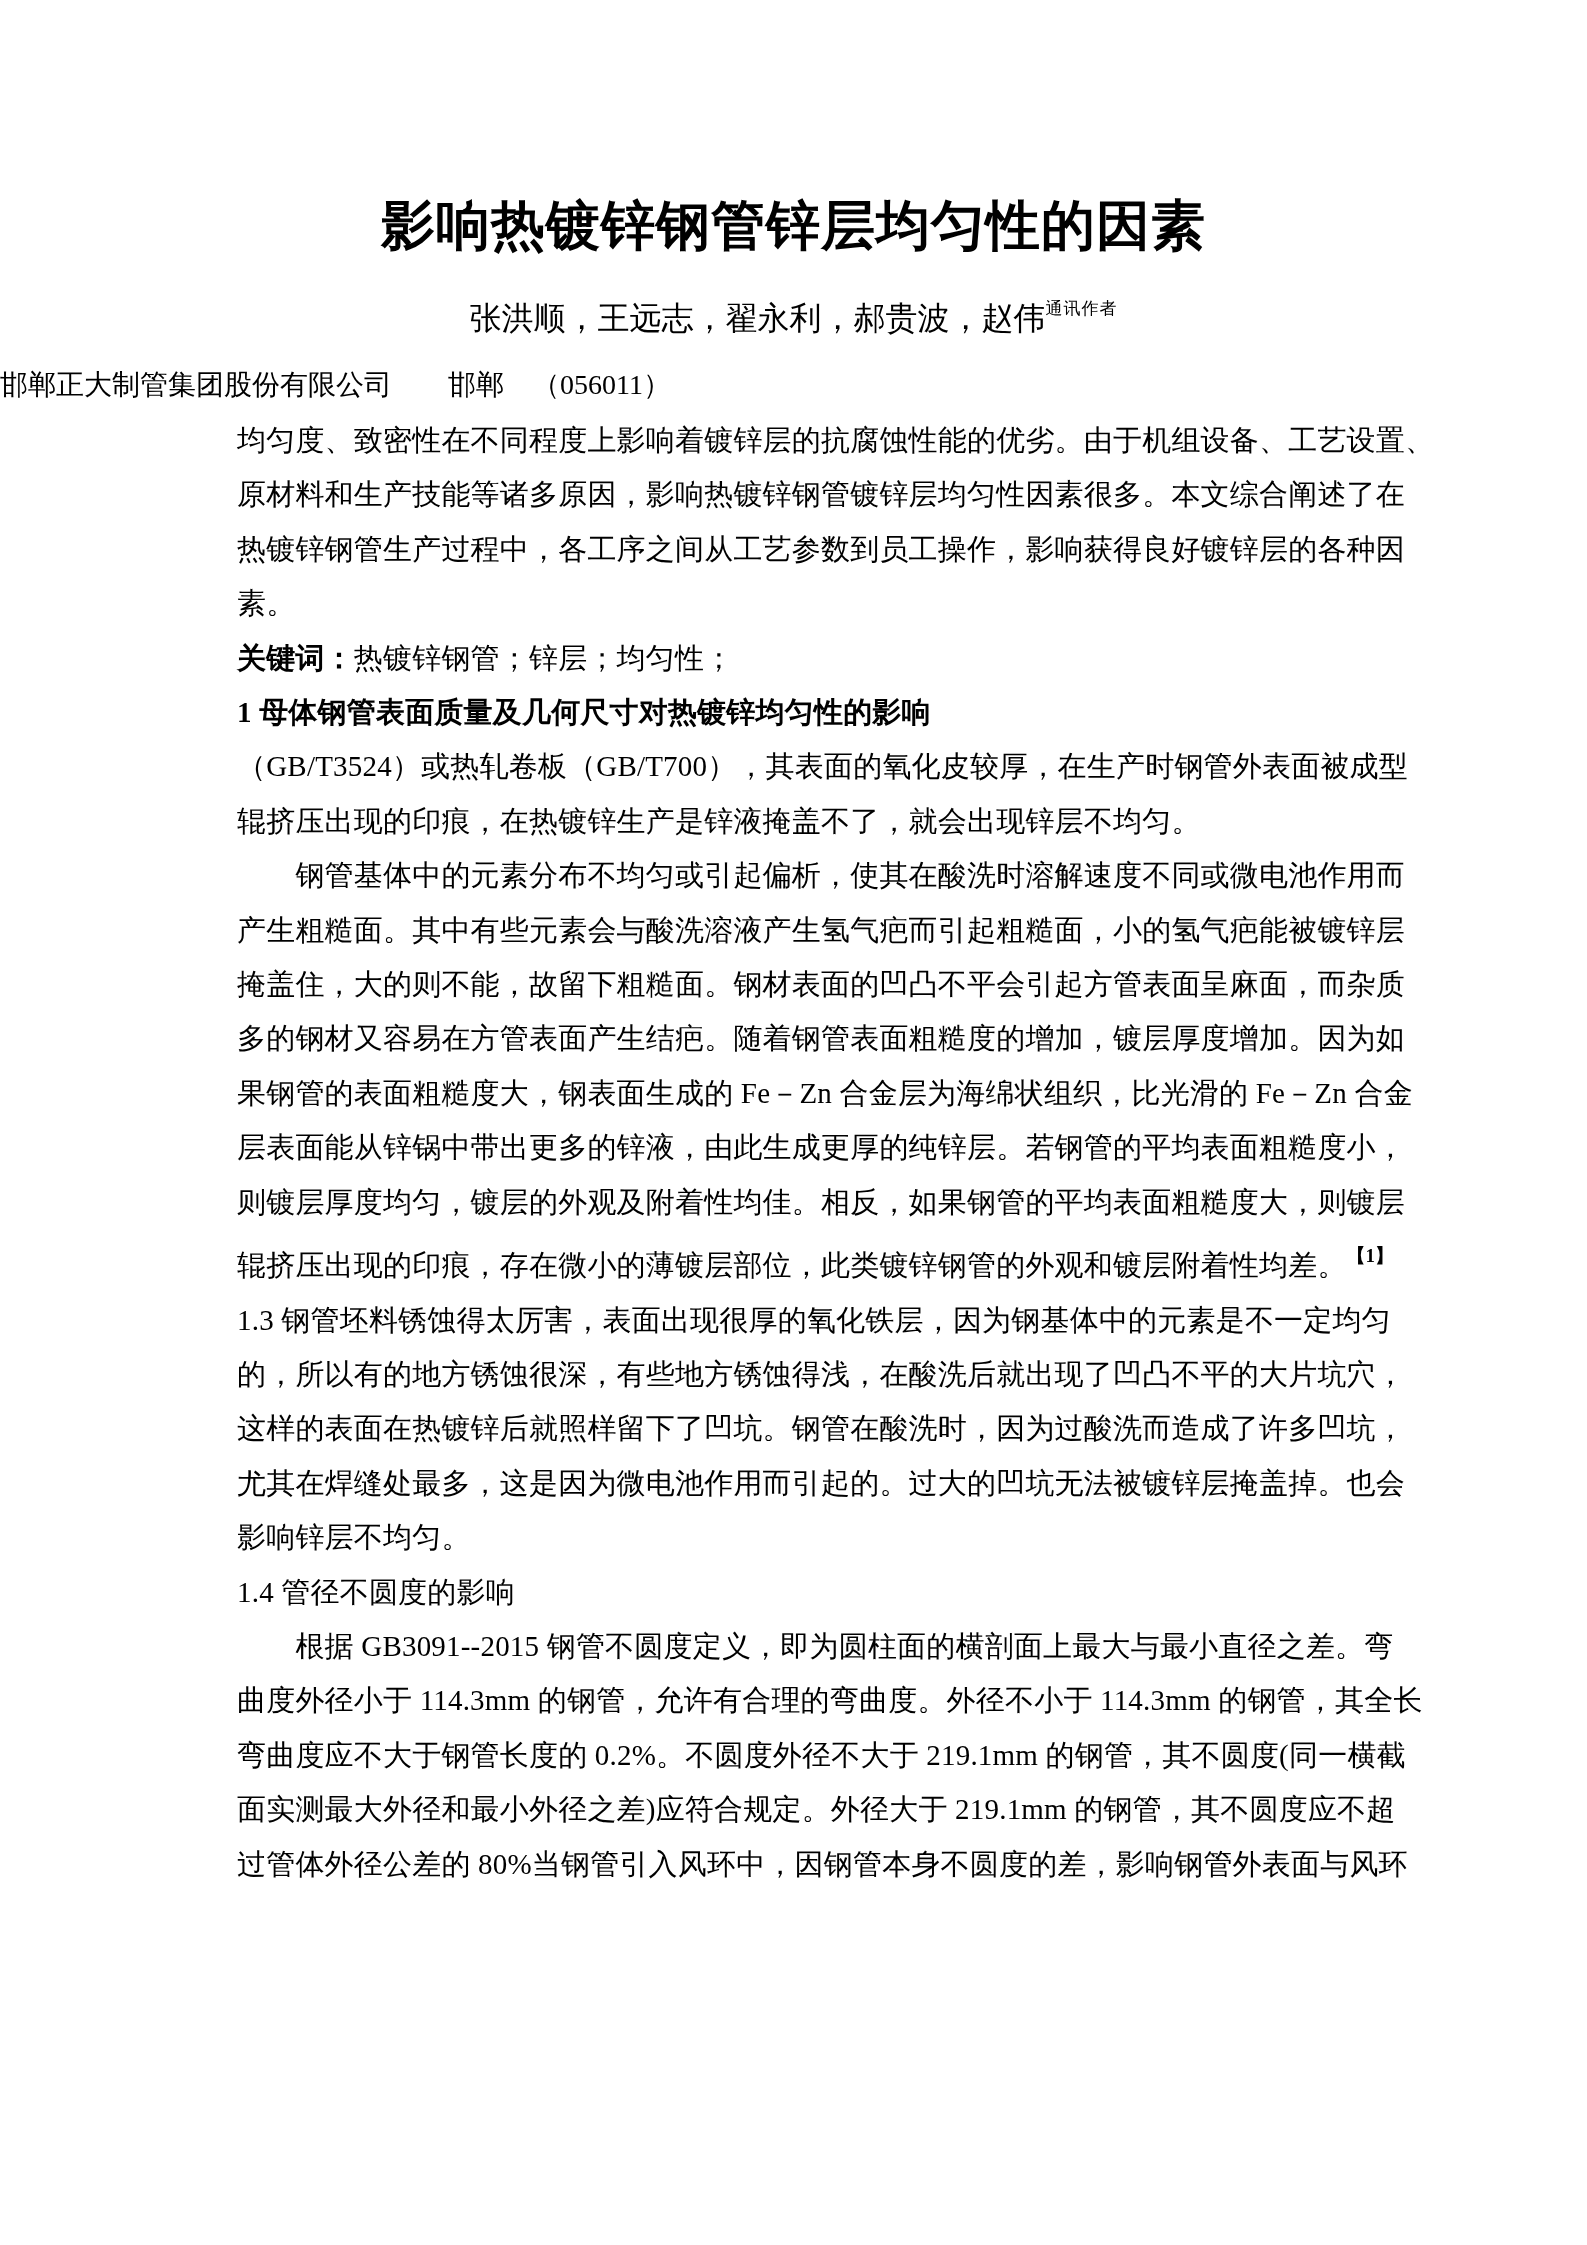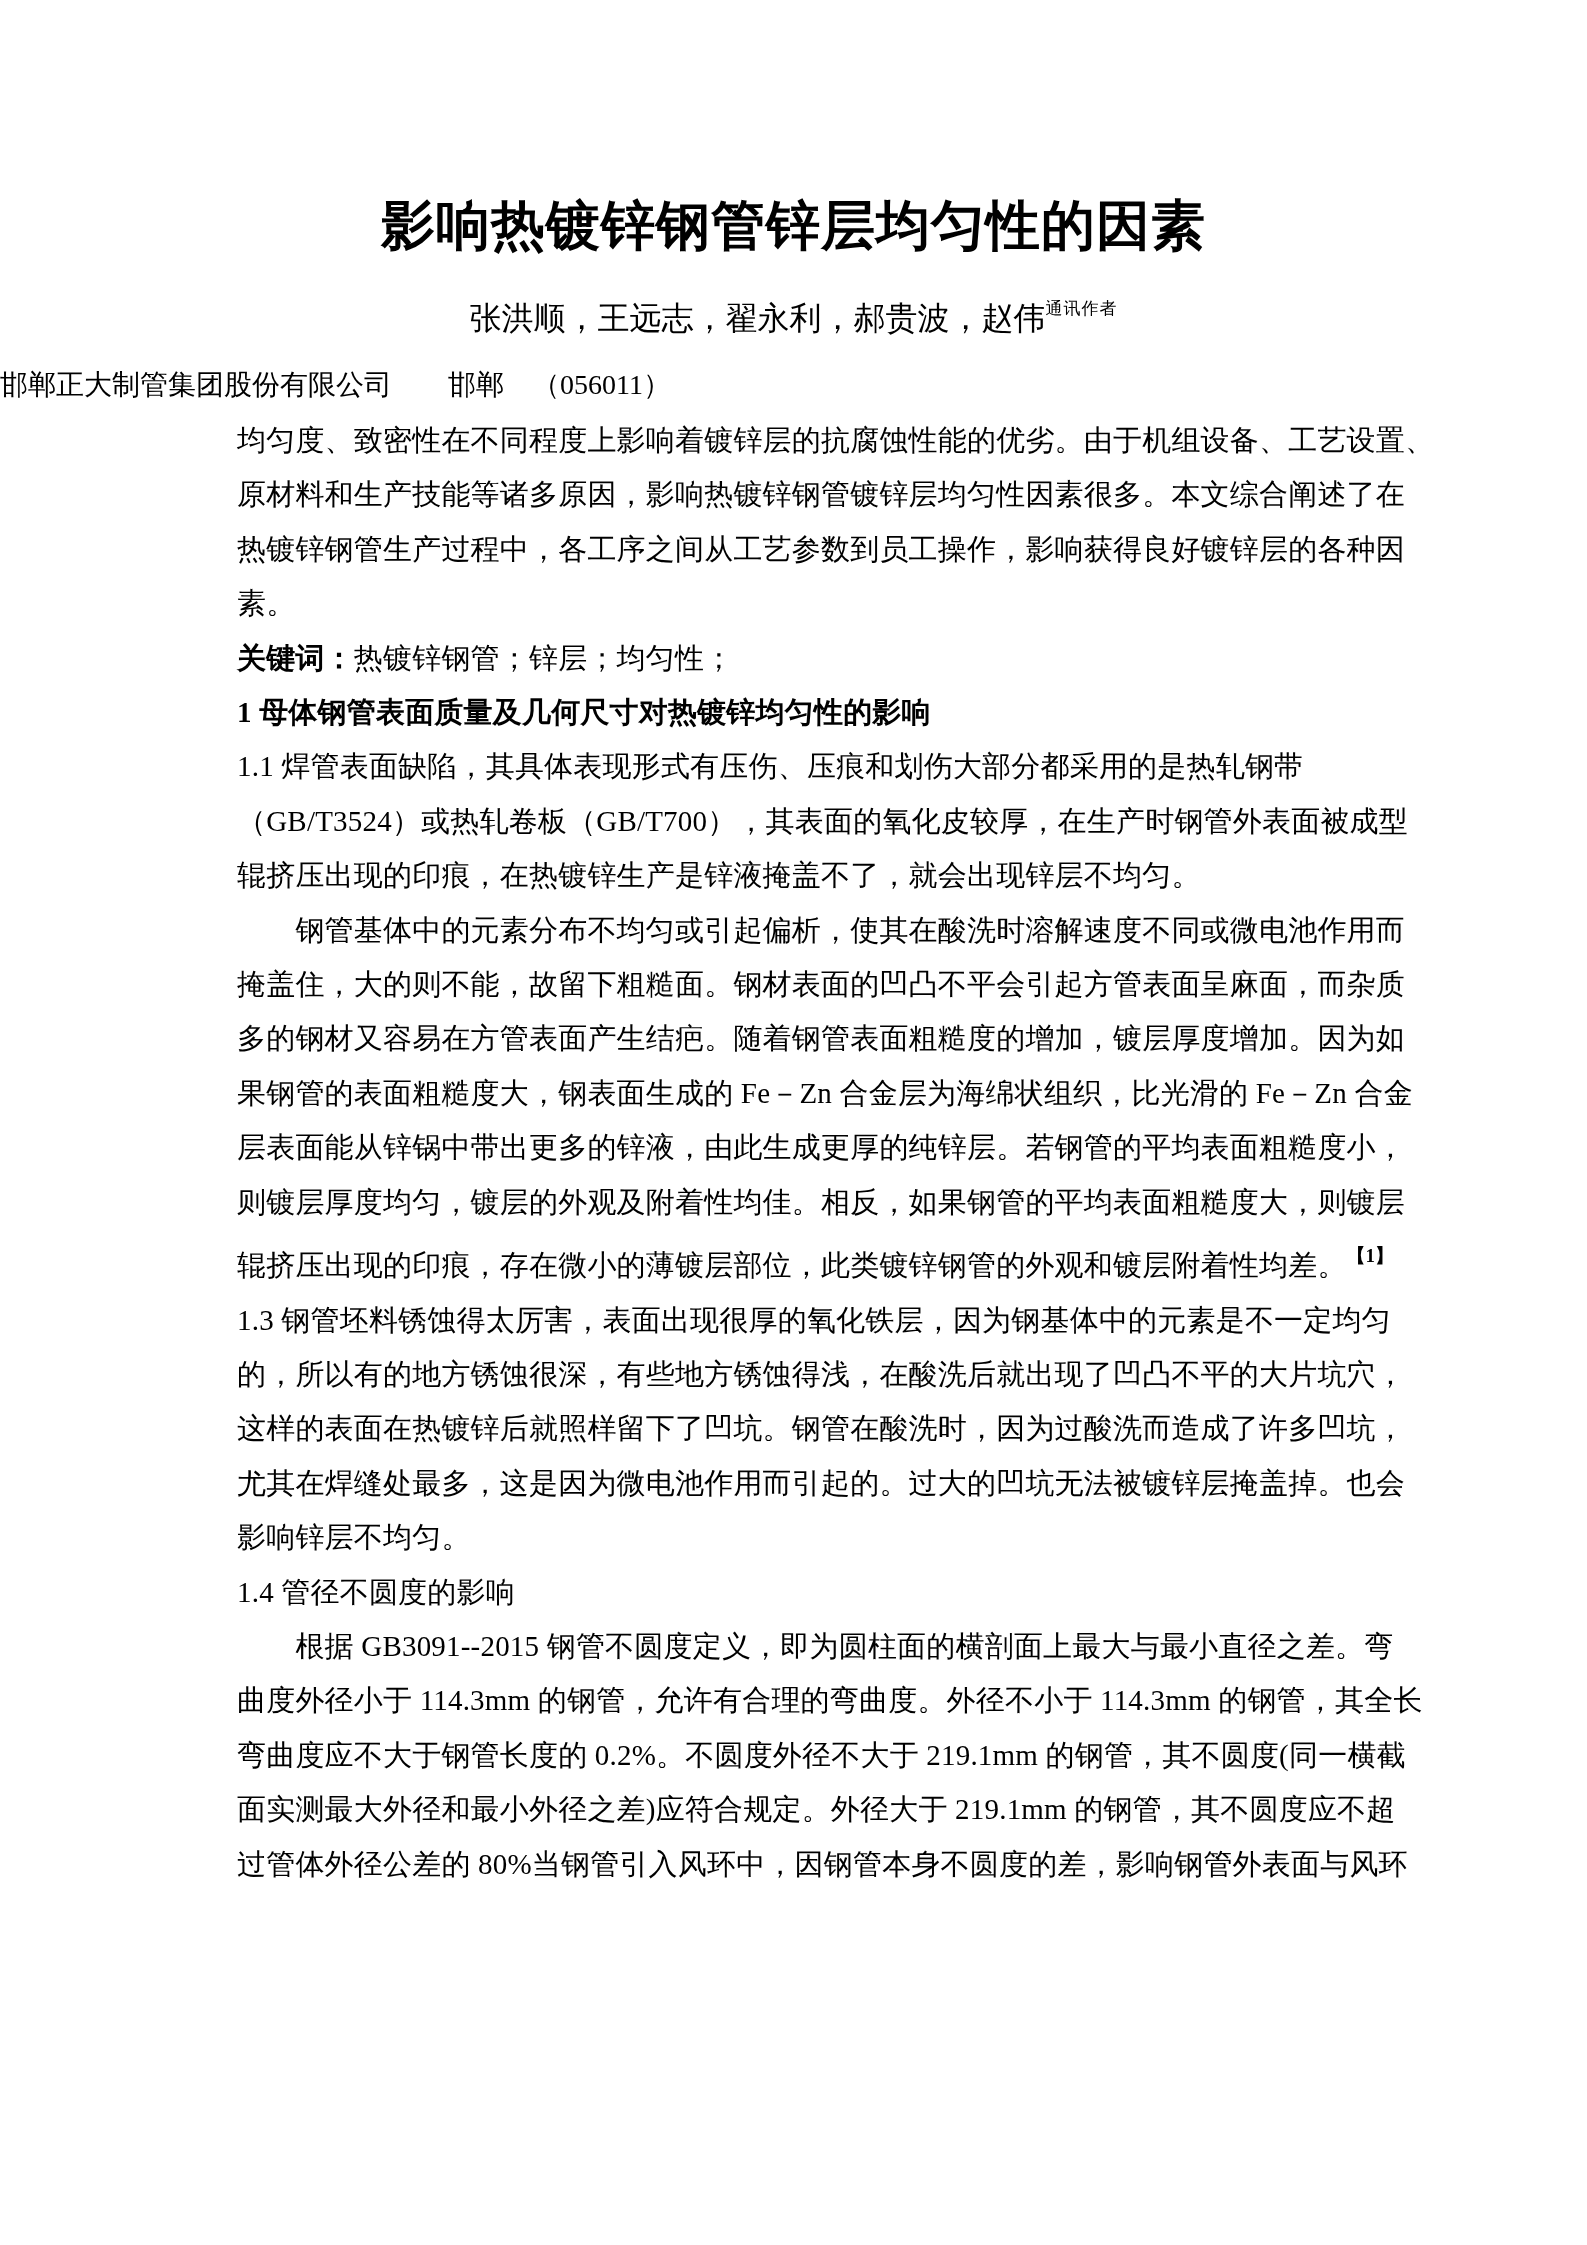--- a/index.html
+++ b/index.html
@@ -89,24 +89,24 @@
 
   <div class="affiliation">邯郸正大制管集团股份有限公司　　邯郸　（056011）</div>
 
   <div class="body-text">
       <div class="line"><span>均匀度、致密性在不同程度上影响着镀锌层的抗腐蚀性能的优劣。由于机组设备、工艺设置、</span></div>
       <div class="line"><span>原材料和生产技能等诸多原因，影响热镀锌钢管镀锌层均匀性因素很多。本文综合阐述了在</span></div>
       <div class="line"><span>热镀锌钢管生产过程中，各工序之间从工艺参数到员工操作，影响获得良好镀锌层的各种因</span></div>
       <div class="line"><span>素。</span></div>
       <div class="line"><span class="b">关键词：</span><span>热镀锌钢管；锌层；均匀性；</span></div>
       <div class="line"><span class="b">1 母体钢管表面质量及几何尺寸对热镀锌均匀性的影响</span></div>
-      <div class="line"><span>1.1 焊管表面缺陷，其具体表现形式有压伤、压痕和划伤大部分都采用的是热轧钢带</span></div>
       <div class="line"><span>（GB/T3524）或热轧卷板（GB/T700），其表面的氧化皮较厚，在生产时钢管外表面被成型</span></div>
       <div class="line"><span>辊挤压出现的印痕，在热镀锌生产是锌液掩盖不了，就会出现锌层不均匀。</span></div>
       <div class="line"><span>　　钢管基体中的元素分布不均匀或引起偏析，使其在酸洗时溶解速度不同或微电池作用而</span></div>
+      <div class="line"><span>产生粗糙面。其中有些元素会与酸洗溶液产生氢气疤而引起粗糙面，小的氢气疤能被镀锌层</span></div>
       <div class="line"><span>掩盖住，大的则不能，故留下粗糙面。钢材表面的凹凸不平会引起方管表面呈麻面，而杂质</span></div>
       <div class="line"><span>多的钢材又容易在方管表面产生结疤。随着钢管表面粗糙度的增加，镀层厚度增加。因为如</span></div>
       <div class="line"><span>果钢管的表面粗糙度大，钢表面生成的 Fe－Zn 合金层为海绵状组织，比光滑的 Fe－Zn 合金</span></div>
       <div class="line"><span>层表面能从锌锅中带出更多的锌液，由此生成更厚的纯锌层。若钢管的平均表面粗糙度小，</span></div>
       <div class="line"><span>则镀层厚度均匀，镀层的外观及附着性均佳。相反，如果钢管的平均表面粗糙度大，则镀层</span></div>
       <div class="line"><span>辊挤压出现的印痕，存在微小的薄镀层部位，此类镀锌钢管的外观和镀层附着性均差。</span><span class="b sup">【1】</span></div>
       <div class="line"><span>1.3 钢管坯料锈蚀得太厉害，表面出现很厚的氧化铁层，因为钢基体中的元素是不一定均匀</span></div>
       <div class="line"><span>的，所以有的地方锈蚀很深，有些地方锈蚀得浅，在酸洗后就出现了凹凸不平的大片坑穴，</span></div>
       <div class="line"><span>这样的表面在热镀锌后就照样留下了凹坑。钢管在酸洗时，因为过酸洗而造成了许多凹坑，</span></div>
       <div class="line"><span>尤其在焊缝处最多，这是因为微电池作用而引起的。过大的凹坑无法被镀锌层掩盖掉。也会</span></div>

